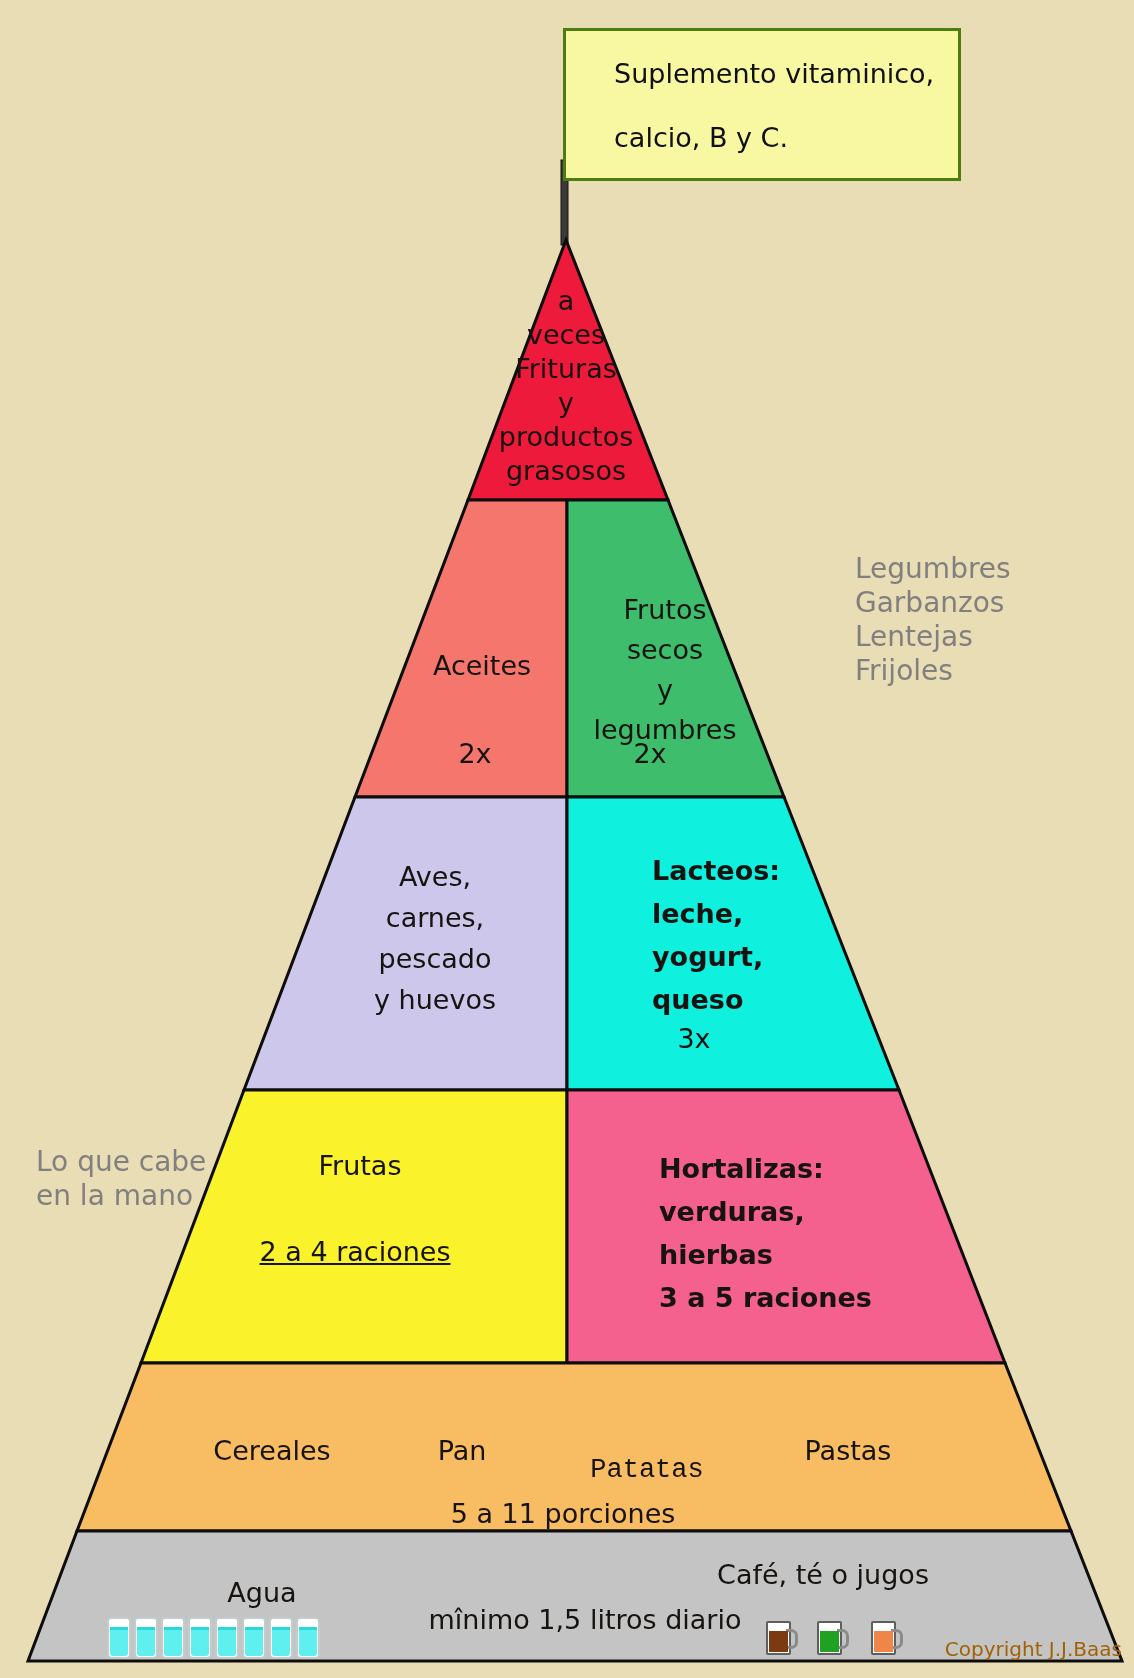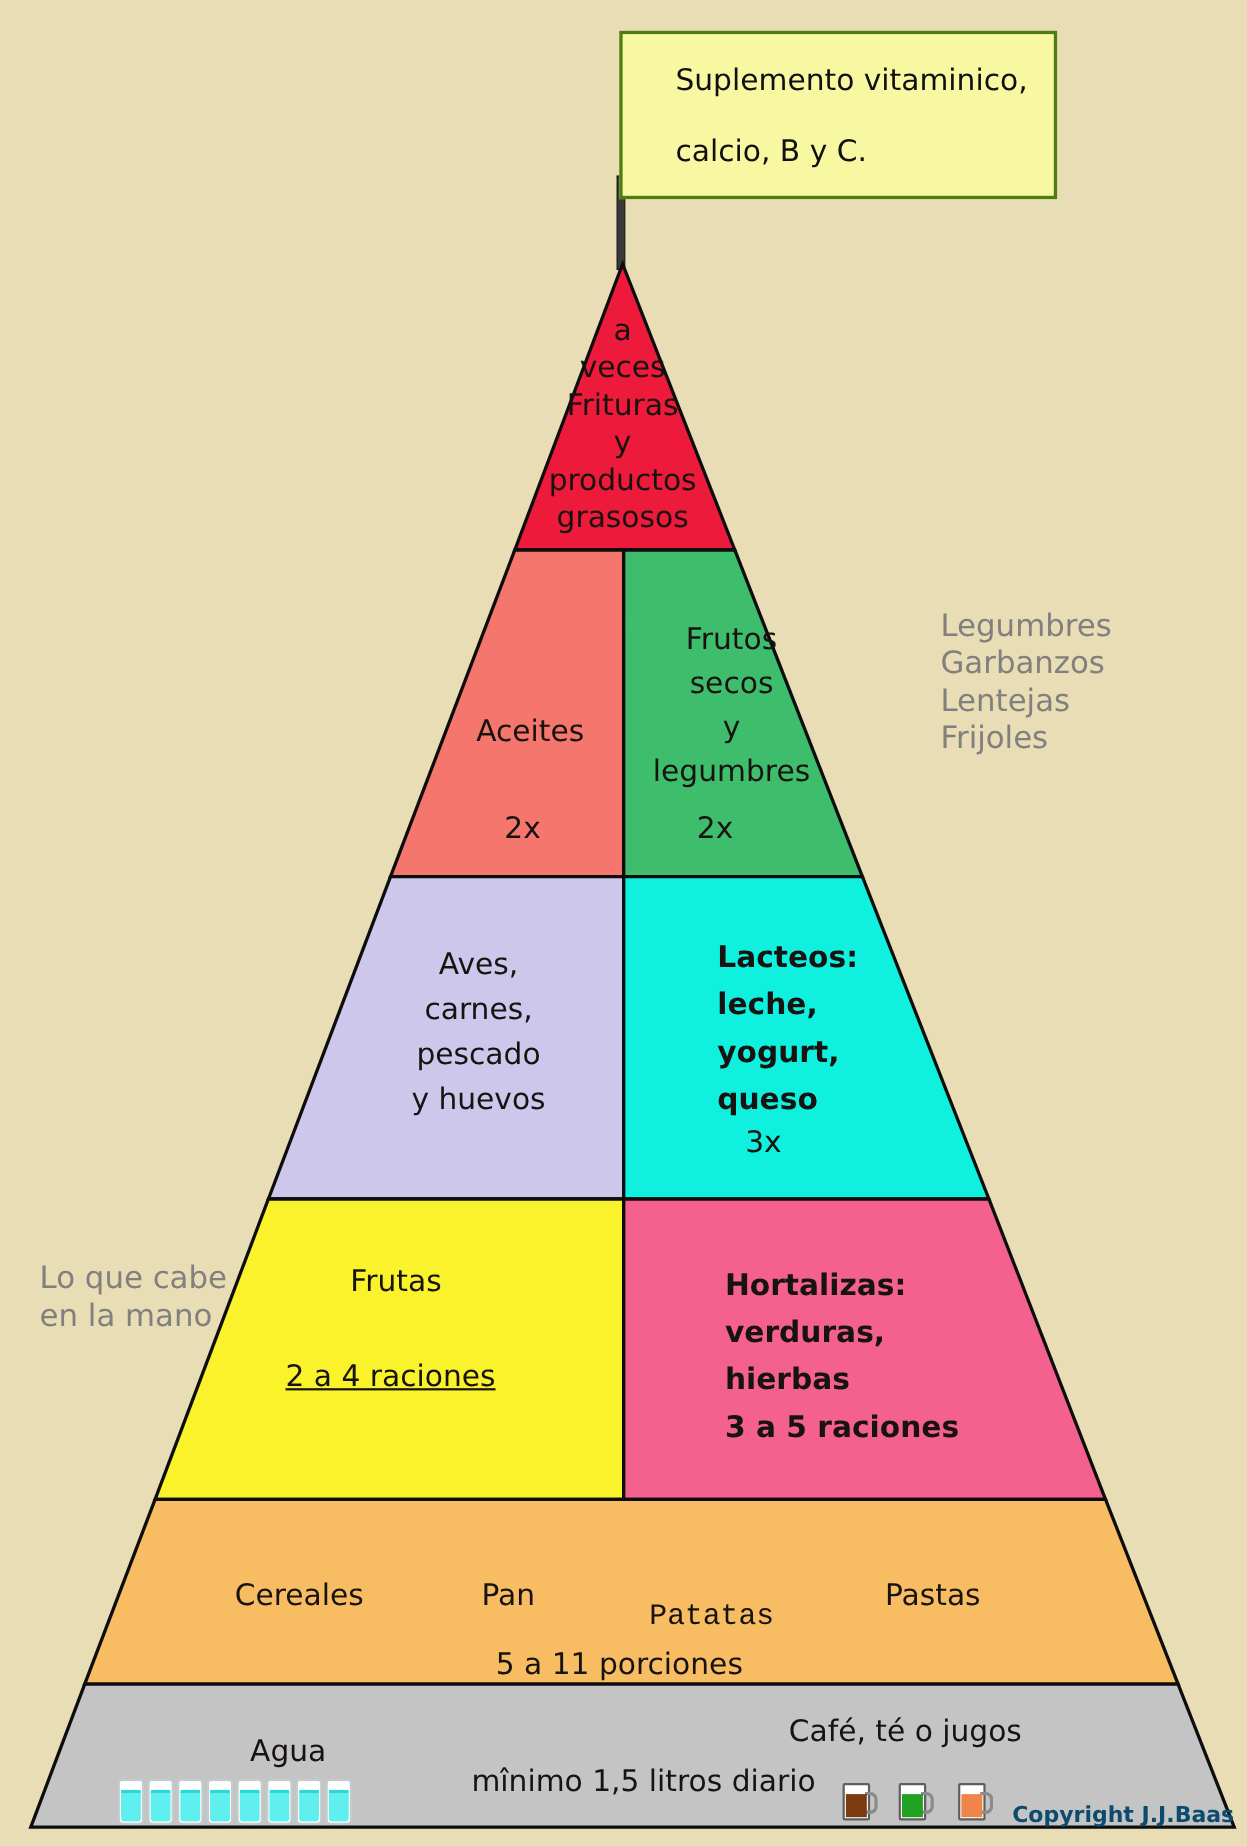--- a/index.html
+++ b/index.html
@@ -45,24 +45,23 @@
     padding:27px 10px 0 48px;
     font-size:27px;
     line-height:32px;
     color:#101010;
   }
   .copyright{
     position:absolute;
     top:1637px;left:1122px;
     transform:translateX(-100%);
     font-size:20px;
-    color:#0c4a6e;
+    color:#a16207;
     z-index:3;
     white-space:nowrap;
-    font-weight:bold;
   }
   
   .glasses{
     position:absolute;left:107px;top:1617px;
     display:flex;gap:3px;z-index:3;
   }
   .glass{
     position:relative;
     width:24px;height:42px;
     background:#ffffff;
@@ -120,21 +119,21 @@
 
   <div class="label lh-tight" style="left:566px;top:284px;">a
 veces
 Frituras
 y
 productos
 grasosos</div>
 
   <div class="label" style="left:482px;top:645px;">Aceites</div>
   <div class="label" style="left:475px;top:733px;">2x</div>
-  <div class="label lh-40" style="left:641px;top:562px;padding-left:48px;">Frutos
+  <div class="label lh-40" style="left:641px;top:590px;padding-left:48px;">Frutos
 secos
 y
 legumbres</div>
   <div class="label" style="left:650px;top:733px;">2x</div>
 
   <div class="label" style="left:435px;top:856px;">Aves,
 carnes,
 pescado
 y huevos</div>
   <div class="label lh-43 left-align" style="left:652px;top:849px;font-weight:bold;">Lacteos:

